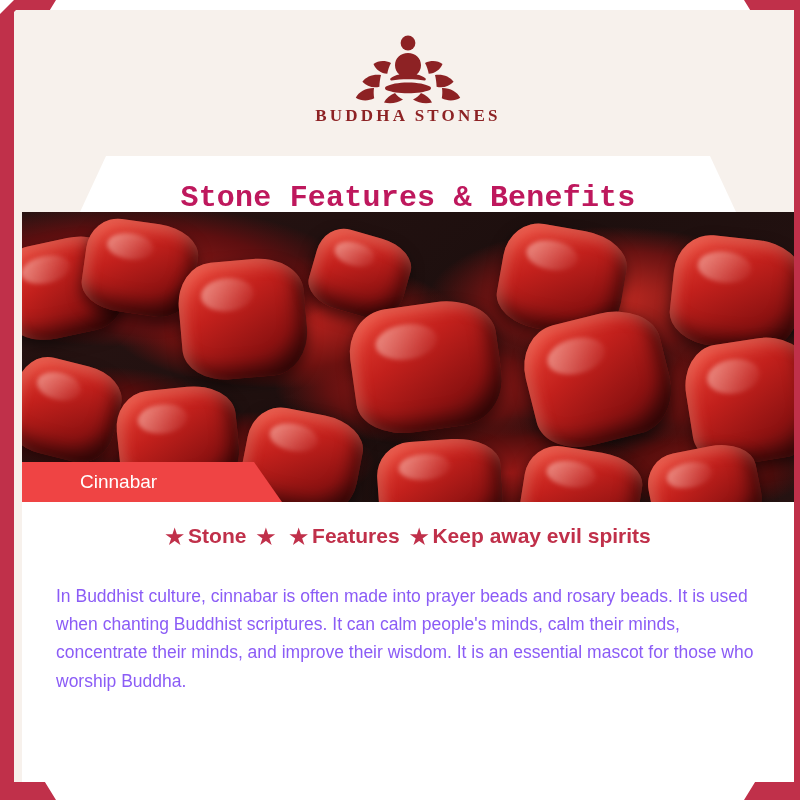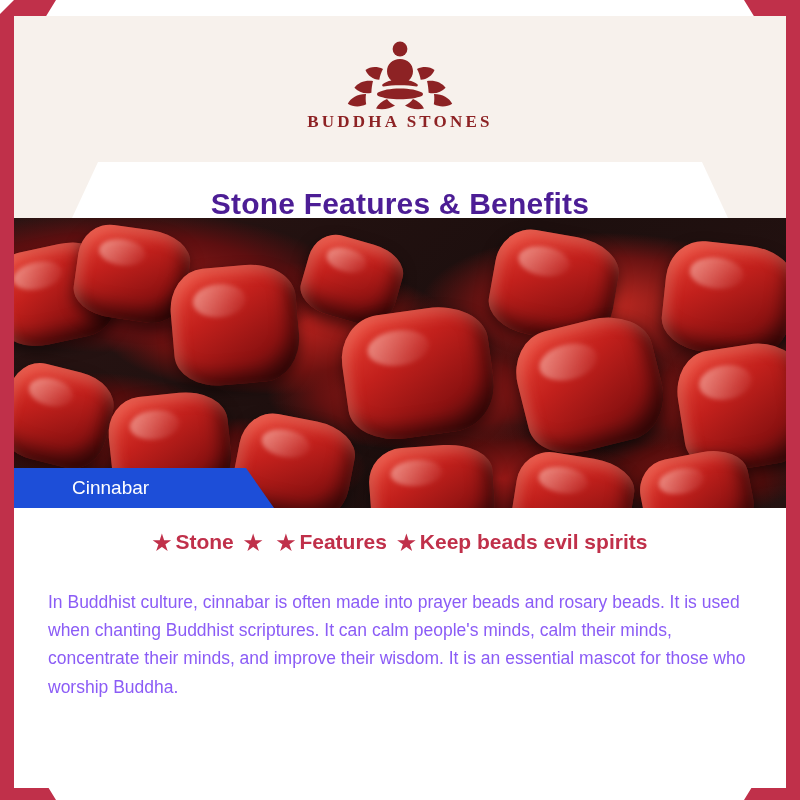--- a/index.html
+++ b/index.html
@@ -67,26 +67,27 @@
     position: absolute;
     top: 0; right: 0;
     width: 14px; height: 800px;
     background: #c0304a;
     z-index: 2;
   }
 
   
   .inner {
     position: absolute;
-    top: 16px; left: 14px;
+    top: 10px; left: 14px;
     width: 772px;
     height: 772px;
     background: #f7f1ec;
     z-index: 3;
     overflow: hidden;
+    padding-left: 8px;
   }
 
   
   .brand {
     height: 130px;
     display: flex;
     flex-direction: column;
     align-items: center;
     justify-content: flex-start;
     padding-top: 16px;
@@ -130,22 +131,22 @@
   }
   .title-band::after {
     right: 0;
     clip-path: polygon(0 0, 84px 0, 84px 100%, 26px 100%);
   }
   .title-text {
     position: relative;
     z-index: 2;
     font-size: 30px;
     font-weight: bold;
-    color: #4c1d95;
-    font-family: Liberation Sans, sans-serif;
+    color: #be185d;
+    font-family: Liberation Mono, monospace;
     letter-spacing: 0.2px;
     margin-top: 28px;
   }
 
   
   .photo {
     position: relative;
     height: 290px;
     width: 772px;
     overflow: hidden;
@@ -184,21 +185,21 @@
     filter: blur(2px);
   }
 
   
   .caption-tab {
     position: absolute;
     left: 0;
     bottom: 0;
     width: 260px;
     height: 40px;
-    background: #1d4ed8;
+    background: #ef4444;
     clip-path: polygon(0 0, 232px 0, 260px 100%, 0 100%);
     display: flex;
     align-items: center;
     z-index: 4;
   }
   .caption-text {
     color: #ffffff;
     font-size: 19px;
     padding-left: 58px;
     font-family: "Liberation Sans", sans-serif;
@@ -317,21 +318,21 @@
       </div>
       <div class="benefit">
         <span class="star">★</span>
       </div>
       <div class="benefit">
         <span class="star">★</span>
         <span>Features</span>
       </div>
       <div class="benefit">
         <span class="star">★</span>
-        <span>Keep beads evil spirits</span>
+        <span>Keep away evil spirits</span>
       </div>
     </div>
 
     <div class="body-wrap">
       <p class="body-text">In Buddhist culture, cinnabar is often made into prayer beads and rosary beads. It is used when chanting Buddhist scriptures. It can calm people's minds, calm their minds, concentrate their minds, and improve their wisdom. It is an essential mascot for those who worship Buddha.</p>
     </div>
 
     <div class="spacer-bottom"></div>
   </div>
 

